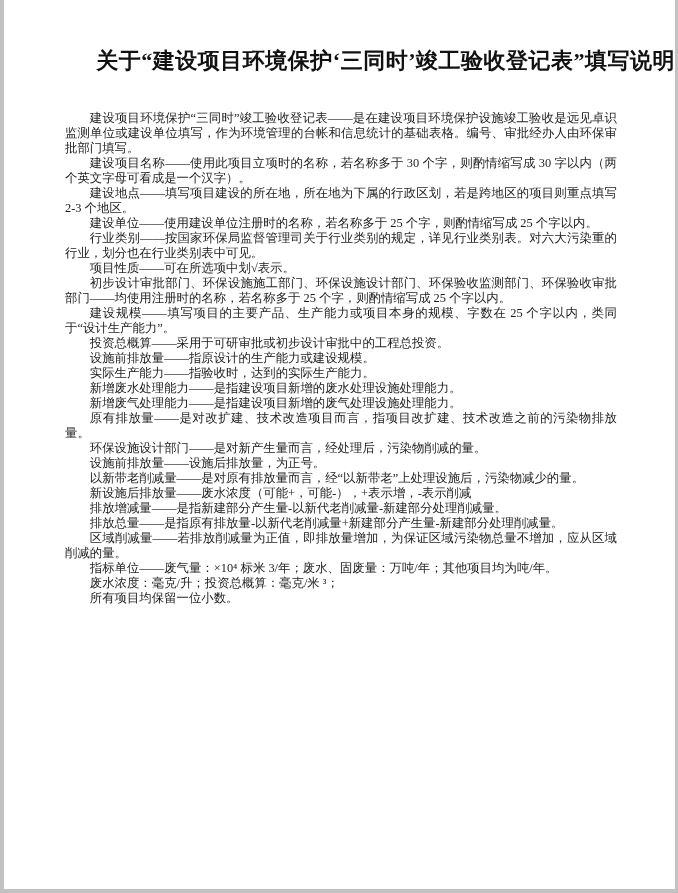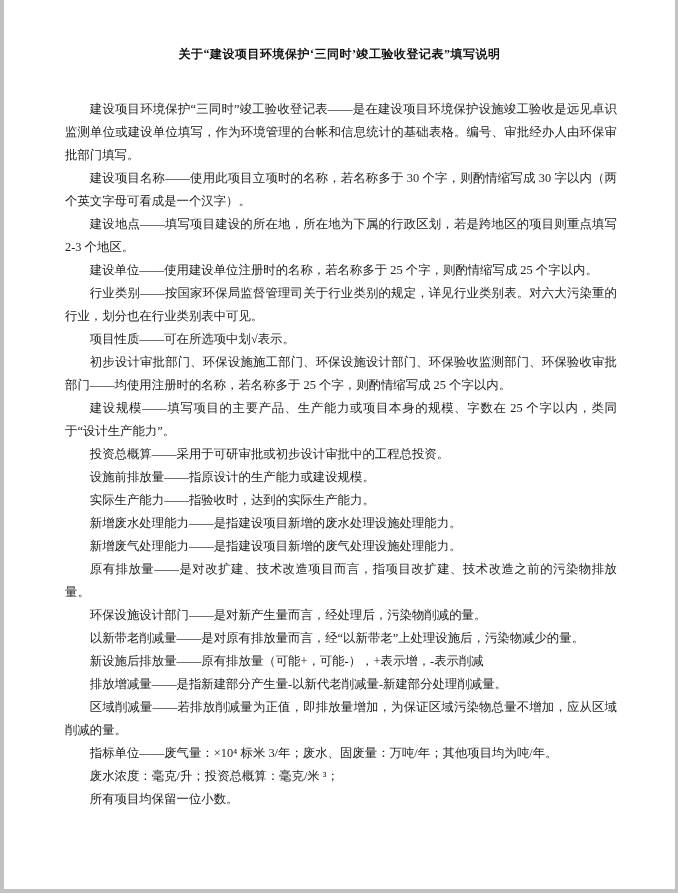--- a/index.html
+++ b/index.html
@@ -19,30 +19,30 @@
     left: 4px;
     top: 0;
     right: 3px;
     bottom: 4px;
     background: #ffffff;
     color: #1a1a1a;
   }
   .doc-title {
     margin: 0;
     padding-top: 46px;
-    text-align: center;
-    font-size: 12px;
+    text-align: right;
+    font-size: 22px;
     font-weight: bold;
     color: #111111;
     letter-spacing: 0.5px;
   }
   .doc-body {
     margin: 35px 58px 0 61px;
     font-size: 12.4px;
-    line-height: 23px;
+    line-height: 15px;
     text-align: justify;
     color: #1c1c1c;
   }
   .doc-body p {
     margin: 0;
     text-indent: 2em;
     word-break: break-all;
   }
 </style>
 </head>
@@ -59,21 +59,23 @@
     <p>项目性质——可在所选项中划√表示。</p>
     <p>初步设计审批部门、环保设施施工部门、环保设施设计部门、环保验收监测部门、环保验收审批部门——均使用注册时的名称，若名称多于 25 个字，则酌情缩写成 25 个字以内。</p>
     <p>建设规模——填写项目的主要产品、生产能力或项目本身的规模、字数在 25 个字以内，类同于“设计生产能力”。</p>
     <p>投资总概算——采用于可研审批或初步设计审批中的工程总投资。</p>
     <p>设施前排放量——指原设计的生产能力或建设规模。</p>
     <p>实际生产能力——指验收时，达到的实际生产能力。</p>
     <p>新增废水处理能力——是指建设项目新增的废水处理设施处理能力。</p>
     <p>新增废气处理能力——是指建设项目新增的废气处理设施处理能力。</p>
     <p>原有排放量——是对改扩建、技术改造项目而言，指项目改扩建、技术改造之前的污染物排放量。</p>
     <p>环保设施设计部门——是对新产生量而言，经处理后，污染物削减的量。</p>
+    <p>设施前排放量——设施后排放量，为正号。</p>
     <p>以新带老削减量——是对原有排放量而言，经“以新带老”上处理设施后，污染物减少的量。</p>
-    <p>新设施后排放量——原有排放量（可能+，可能-），+表示增，-表示削减</p>
+    <p>新设施后排放量——废水浓度（可能+，可能-），+表示增，-表示削减</p>
     <p>排放增减量——是指新建部分产生量-以新代老削减量-新建部分处理削减量。</p>
+    <p>排放总量——是指原有排放量-以新代老削减量+新建部分产生量-新建部分处理削减量。</p>
     <p>区域削减量——若排放削减量为正值，即排放量增加，为保证区域污染物总量不增加，应从区域削减的量。</p>
     <p>指标单位——废气量：×10⁴ 标米 3/年；废水、固废量：万吨/年；其他项目均为吨/年。</p>
     <p>废水浓度：毫克/升；投资总概算：毫克/米 ³；</p>
     <p>所有项目均保留一位小数。</p>
   </div>
 </div>
 
 </body></html>

